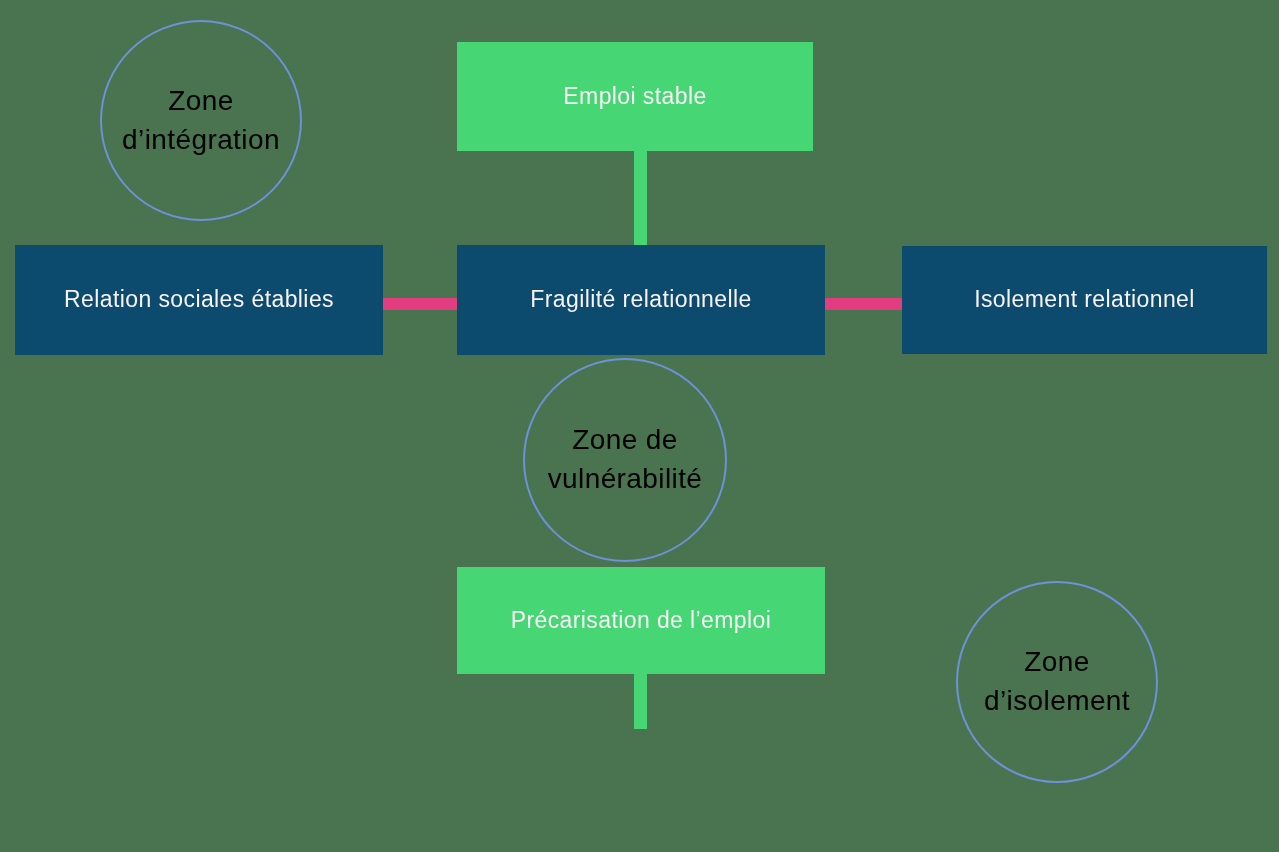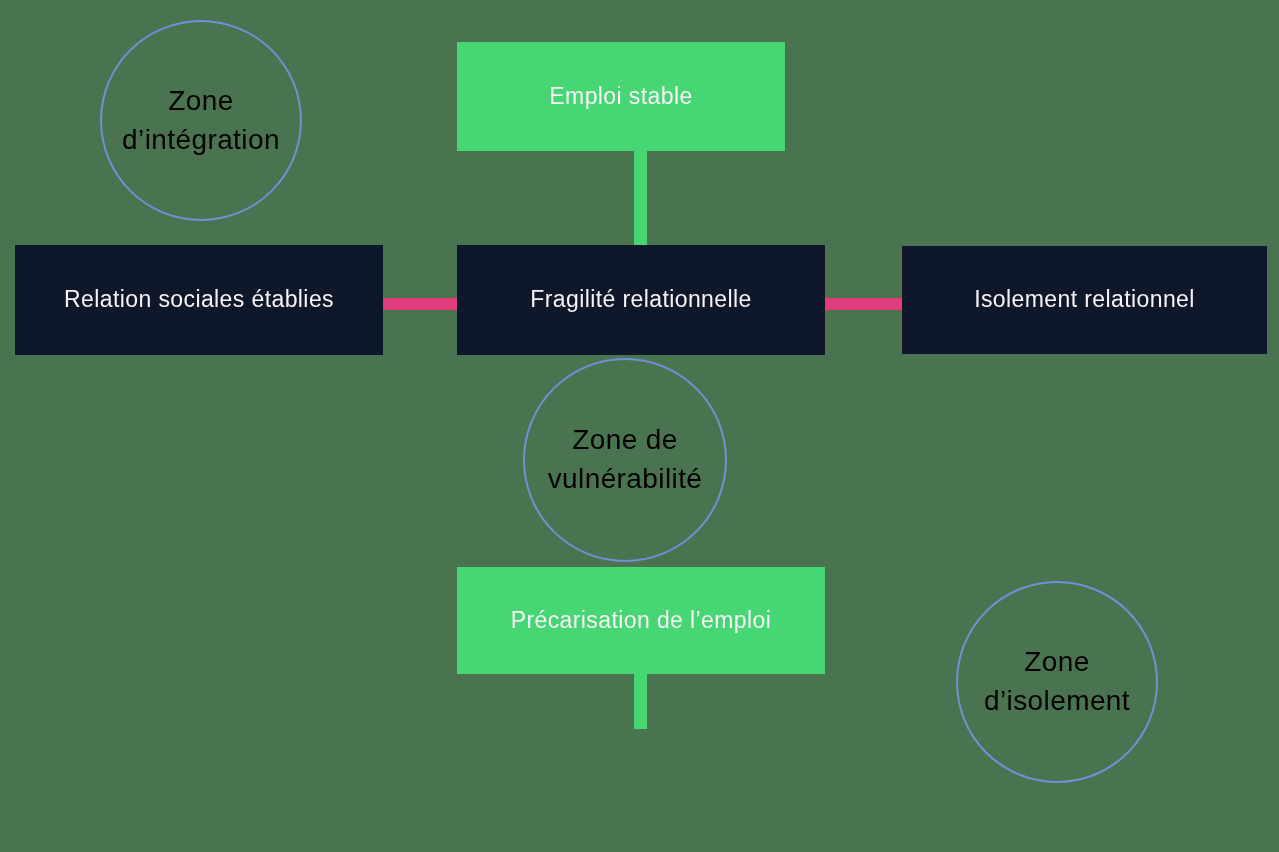--- a/index.html
+++ b/index.html
@@ -22,21 +22,21 @@
     justify-content: center;
     text-align: center;
     color: #f7f3f6;
     font-size: 23px;
     font-weight: 400;
     letter-spacing: 0.4px;
     line-height: 1.45;
   }
   .node span { white-space: pre-line; }
   .node.green { background: #47d674; }
-  .node.pink  { background: #0f172a; }
+  .node.pink  { background: #0c4a6e; }
 
   .connector { position: absolute; }
   .connector.green { background: #47d674; }
   .connector.pink  { background: #e23d7f; }
 
   .zone-circle {
     position: absolute;
     border: 2px solid #6e91d8;
     border-radius: 50%;
     display: flex;
@@ -46,21 +46,21 @@
     color: #000000;
     font-size: 28px;
     font-weight: 400;
     letter-spacing: 0.4px;
     line-height: 1.38;
     box-sizing: border-box;
   }
   .zone-circle span { white-space: pre-line; }
 
   
-  #node-emploi-stable        { left: 457px; top: 42px;  width: 328px; height: 109px; }
+  #node-emploi-stable        { left: 457px; top: 42px;  width: 356px; height: 109px; }
   #node-relation-sociales    { left: 15px;  top: 245px; width: 368px; height: 110px; }
   #node-fragilite            { left: 457px; top: 245px; width: 368px; height: 110px; align-items: center; }
   #node-isolement-relationnel{ left: 902px; top: 246px; width: 365px; height: 108px; }
   #node-precarisation        { left: 457px; top: 567px; width: 368px; height: 107px; }
   #node-retrait              { left: 457px; top: 729px; width: 368px; height: 108px; }
 
   #connector-emploi-fragilite      { left: 634px; top: 151px; width: 13px; height: 95px; }
   #connector-relation-fragilite    { left: 383px; top: 298px; width: 74px; height: 12px; }
   #connector-fragilite-isolement   { left: 825px; top: 298px; width: 77px; height: 12px; }
   #connector-precarisation-retrait { left: 634px; top: 674px; width: 13px; height: 55px; }

